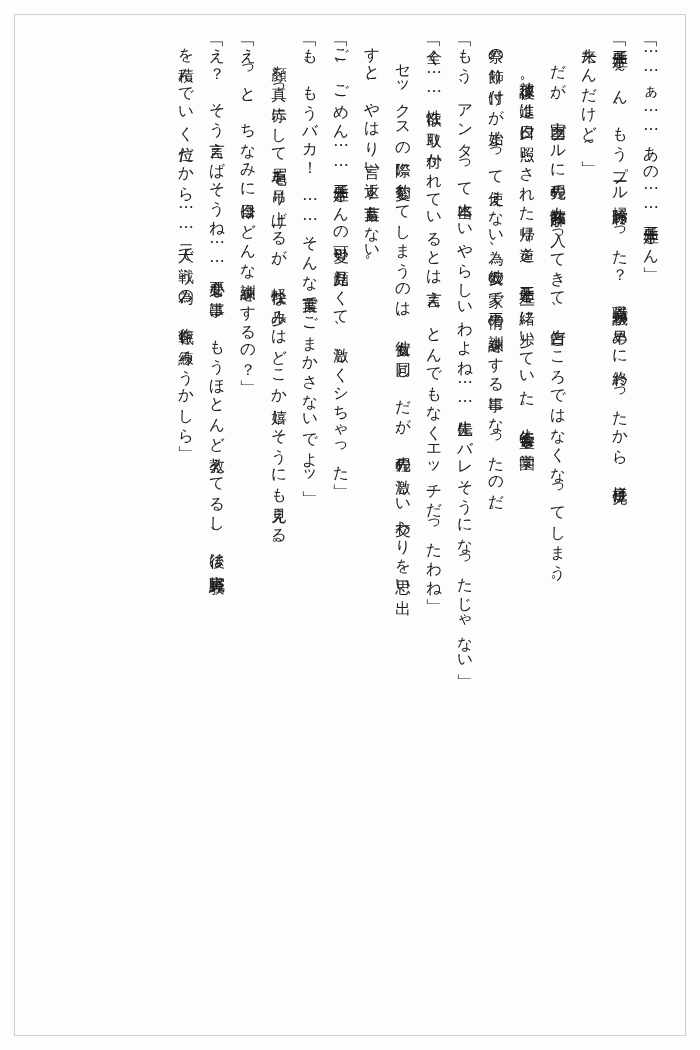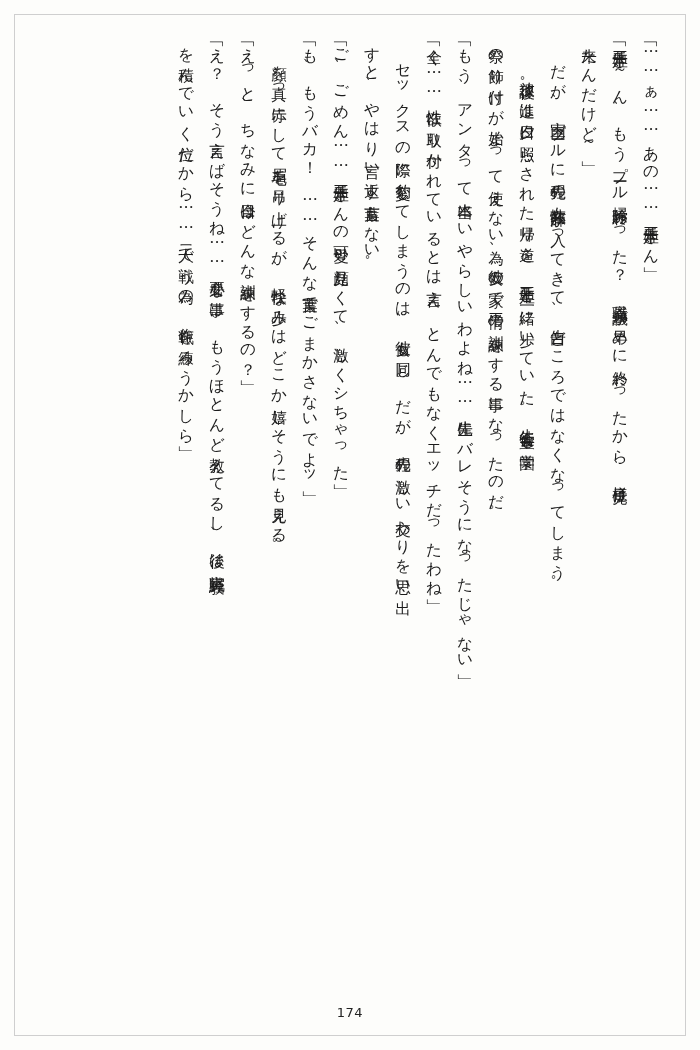--- a/index.html
+++ b/index.html
@@ -85,14 +85,13 @@
     <div class="vline">　セックスの際に豹変してしまうのは、彼女も同じ。だが、先程の激しい交わりを思い出</div>
     <div class="vline">すと、やはり言い返す言葉もない。</div>
     <div class="vline">「ご、ごめん……千亜姫さんの可愛い顔見たくて、激しくシちゃった」</div>
     <div class="vline">「も、もうバカ！　……そんな言葉でごまかさないでよッ」</div>
     <div class="vline">　顔を真っ赤にして眉毛を吊り上げるが、軽快な歩みはどこか嬉しそうにも見える。</div>
     <div class="vline">「えっと、ちなみに今日はどんな訓練をするの？」</div>
     <div class="vline">「え？　そう言えばそうね……必要な事は、もうほとんど教えてるし、後は実戦経験</div>
     <div class="vline">を積んでいく位だから……二人で戦う為の、作戦を練ろうかしら」</div>
   </div>
 
-  <div class="page-number">174</div>
 </div>
 
 </body></html>

